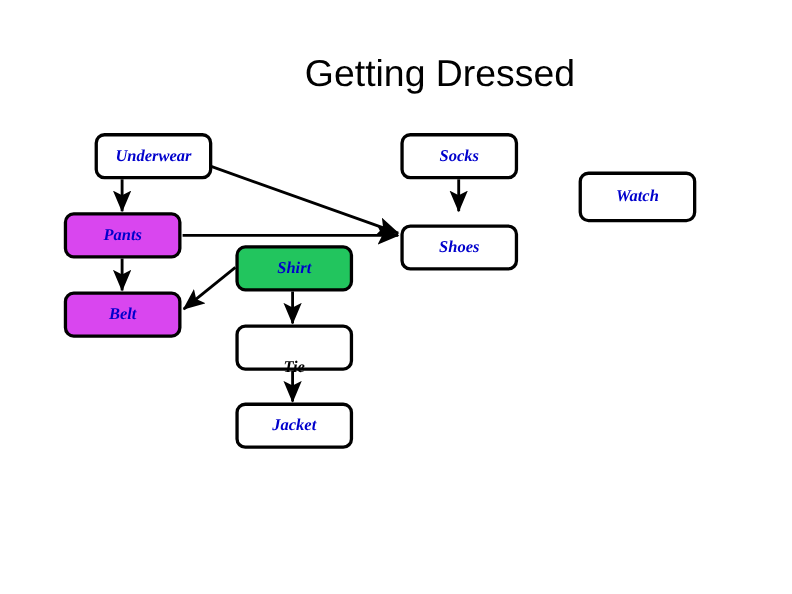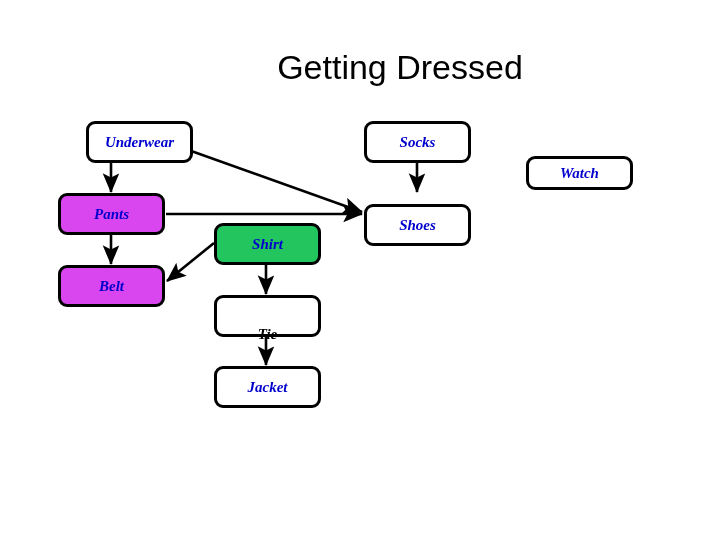--- a/index.html
+++ b/index.html
@@ -83,21 +83,21 @@
       </g>
   </svg>
 
   <div id="node-layer">
       <div class="node" style="left: 58px; top: 121px; width: 107px; height: 42px; border-color: rgb(0, 0, 0); background: rgb(255, 255, 255); margin-left: 28px;">
         <span class="node-label" style="color: rgb(0, 0, 204);">Underwear</span>
       </div>
       <div class="node" style="left: 364px; top: 121px; width: 107px; height: 42px; border-color: rgb(0, 0, 0); background: rgb(255, 255, 255);">
         <span class="node-label" style="color: rgb(0, 0, 204);">Socks</span>
       </div>
-      <div class="node" style="left: 526px; top: 156px; width: 107px; height: 34px; border-color: rgb(0, 0, 0); background: rgb(255, 255, 255);">
+      <div class="node" style="left: 526px; top: 156px; width: 107px; height: 46px; border-color: rgb(0, 0, 0); background: rgb(255, 255, 255);">
         <span class="node-label" style="color: rgb(0, 0, 204);">Watch</span>
       </div>
       <div class="node" style="left: 58px; top: 193px; width: 107px; height: 42px; border-color: rgb(0, 0, 0); background: #d946ef;">
         <span class="node-label" style="color: rgb(0, 0, 204);">Pants</span>
       </div>
       <div class="node" style="left: 364px; top: 204px; width: 107px; height: 42px; border-color: rgb(0, 0, 0); background: rgb(255, 255, 255);">
         <span class="node-label" style="color: rgb(0, 0, 204);">Shoes</span>
       </div>
       <div class="node" style="left: 214px; top: 223px; width: 107px; height: 42px; border-color: rgb(0, 0, 0); background: #22c55e;">
         <span class="node-label" style="color: rgb(0, 0, 204);">Shirt</span>

